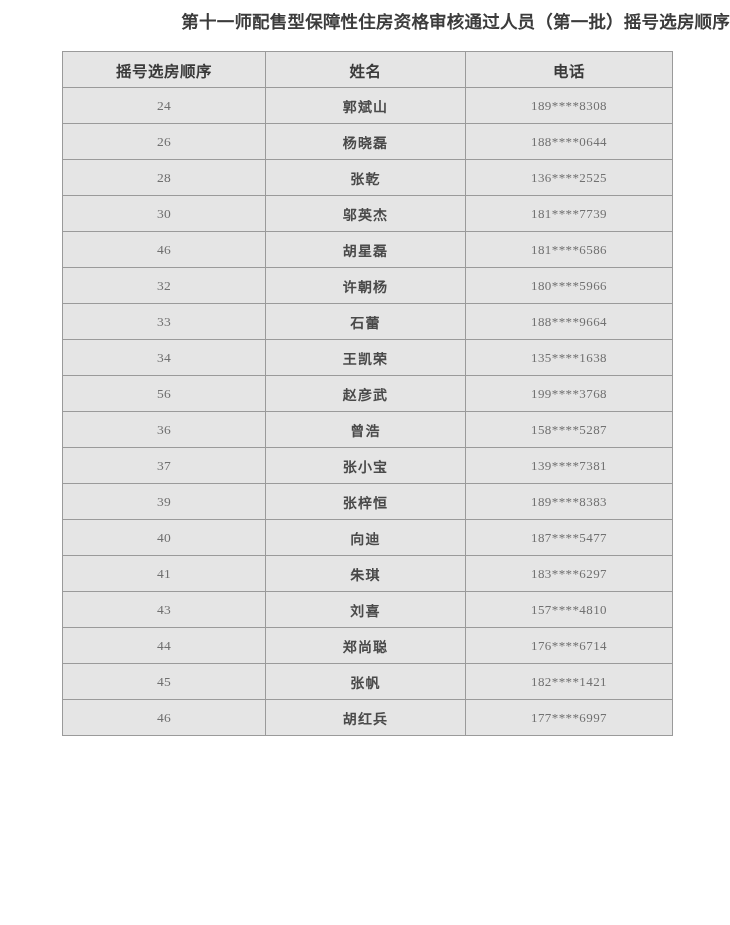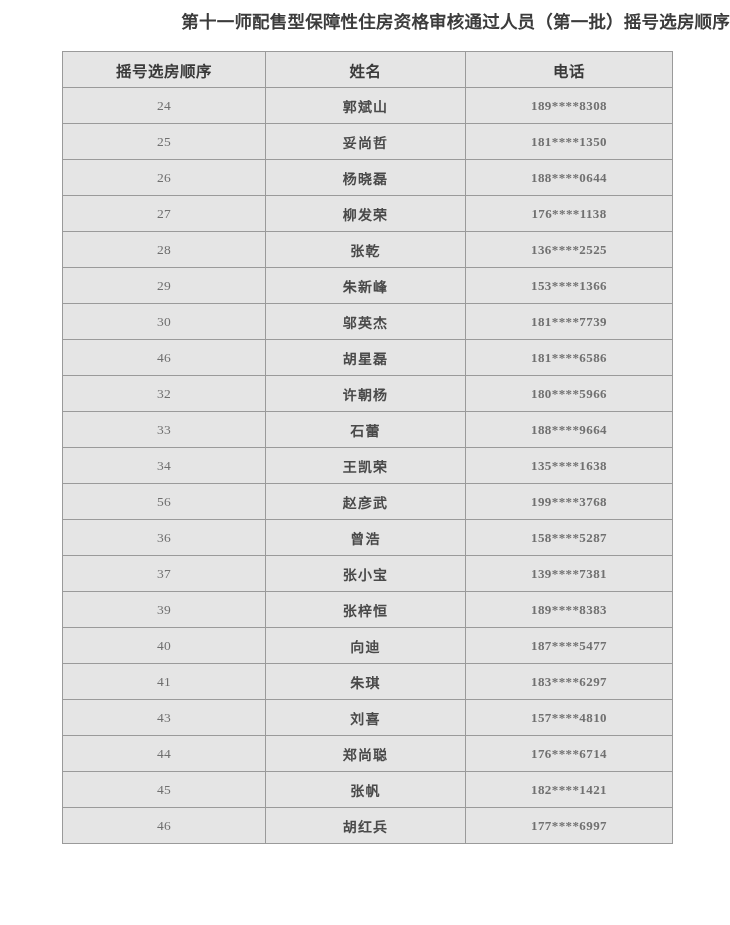--- a/index.html
+++ b/index.html
@@ -77,21 +77,21 @@
   td.cell-name {
     font-family: Liberation Mono, monospace;
     font-size: 14px;
     font-weight: bold;
     color: #4a4a4a;
     letter-spacing: 1.2px;
   }
   td.cell-phone {
     font-family: "Liberation Serif", "DejaVu Serif", serif;
     font-size: 13px;
-    font-weight: bold;
+    font-weight: normal;
     color: #717171;
     letter-spacing: 0.4px;
   }
 </style>
 </head>
 <body>
 
 <div class="page">
 
   <div class="doc-title">第十一师配售型保障性住房资格审核通过人员（第一批）摇号选房顺序</div>
@@ -110,45 +110,30 @@
           <th>电话</th>
         </tr>
       </thead>
       <tbody id="roster-body">
           <tr>
             <td class="cell-order">24</td>
             <td class="cell-name">郭斌山</td>
             <td class="cell-phone">189****8308</td>
           </tr>
           <tr>
-            <td class="cell-order">25</td>
-            <td class="cell-name">妥尚哲</td>
-            <td class="cell-phone">181****1350</td>
-          </tr>
-          <tr>
             <td class="cell-order">26</td>
             <td class="cell-name">杨晓磊</td>
             <td class="cell-phone">188****0644</td>
           </tr>
           <tr>
-            <td class="cell-order">27</td>
-            <td class="cell-name">柳发荣</td>
-            <td class="cell-phone">176****1138</td>
-          </tr>
-          <tr>
             <td class="cell-order">28</td>
             <td class="cell-name">张乾</td>
             <td class="cell-phone">136****2525</td>
           </tr>
           <tr>
-            <td class="cell-order">29</td>
-            <td class="cell-name">朱新峰</td>
-            <td class="cell-phone">153****1366</td>
-          </tr>
-          <tr>
             <td class="cell-order">30</td>
             <td class="cell-name">邬英杰</td>
             <td class="cell-phone">181****7739</td>
           </tr>
           <tr>
             <td class="cell-order">46</td>
             <td class="cell-name">胡星磊</td>
             <td class="cell-phone">181****6586</td>
           </tr>
           <tr>

